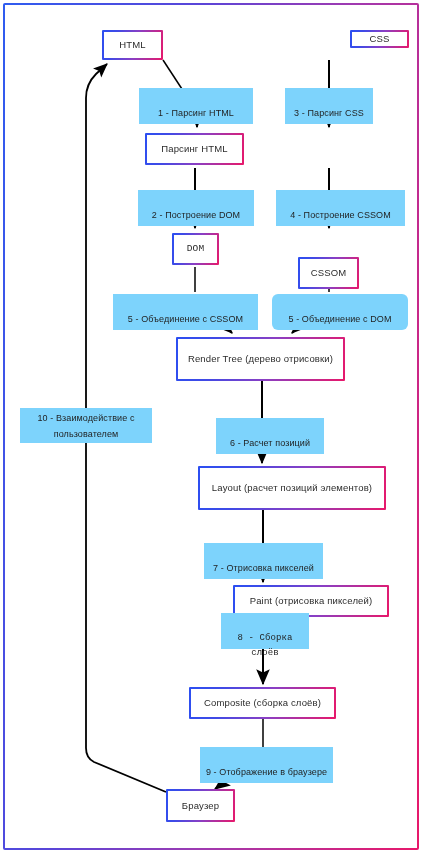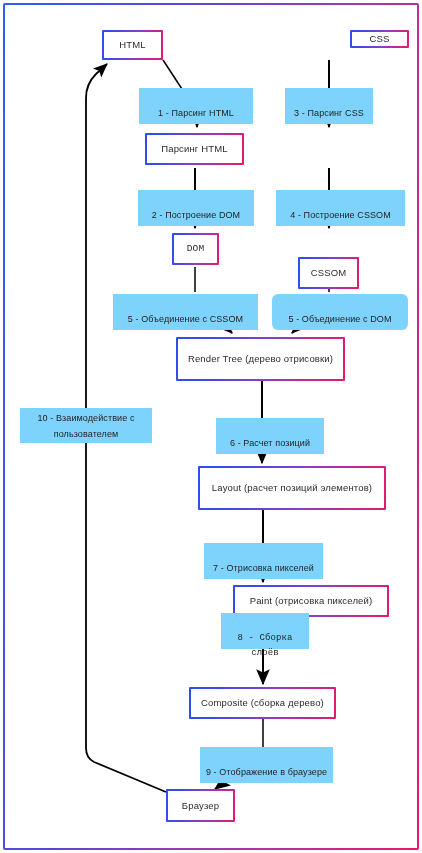--- a/index.html
+++ b/index.html
@@ -165,21 +165,21 @@
 
   <div class="node" style="left:178px; top:466px; width:188px; height:44px;margin-left:20px;">
     <span class="node-label">Layout (расчет позиций элементов)</span>
   </div>
 
   <div class="node" style="left:186px; top:585px; width:156px; height:32px;margin-left:47px;">
     <span class="node-label">Paint (отрисовка пикселей)</span>
   </div>
 
   <div class="node" style="left:189px; top:687px; width:147px; height:32px;">
-    <span class="node-label">Composite (сборка дерево)</span>
+    <span class="node-label">Composite (сборка слоёв)</span>
   </div>
 
   <div class="node" style="left:166px; top:789px; width:69px; height:33px;">
     <span class="node-label">Браузер</span>
   </div>
 
   <div class="edge-label" style="left:139px; top:88px; width:114px; height:17px;">1 - Парсинг HTML</div>
 
   <div class="edge-label" style="left:285px; top:88px; width:88px; height:17px;">3 - Парсинг CSS</div>
 

